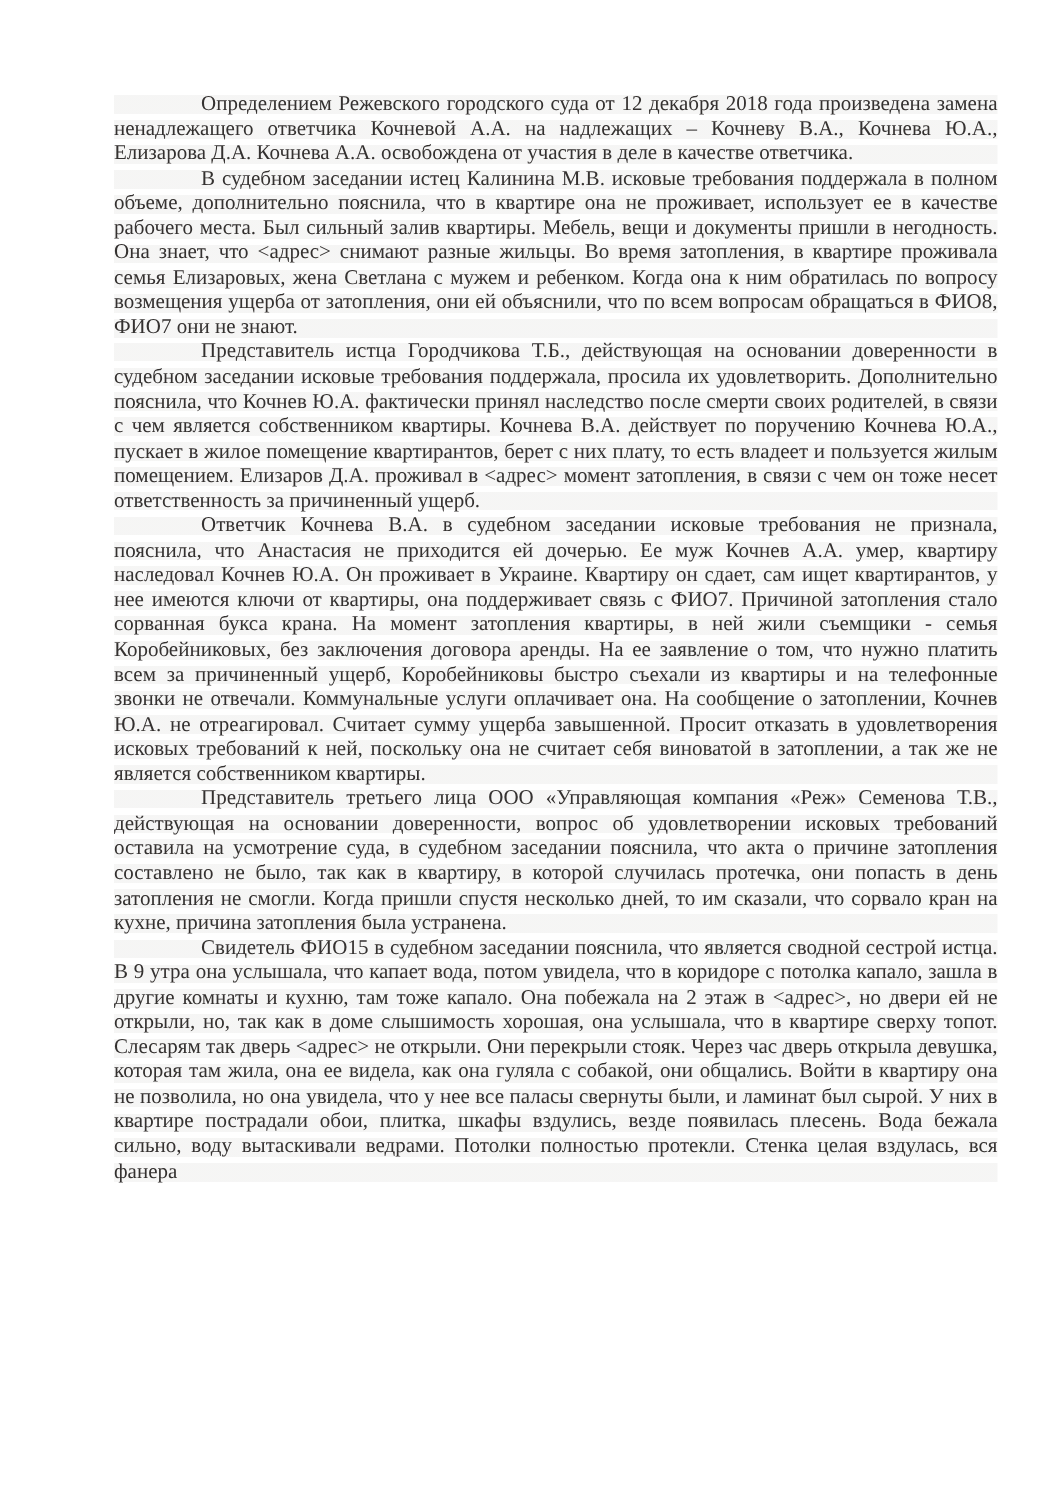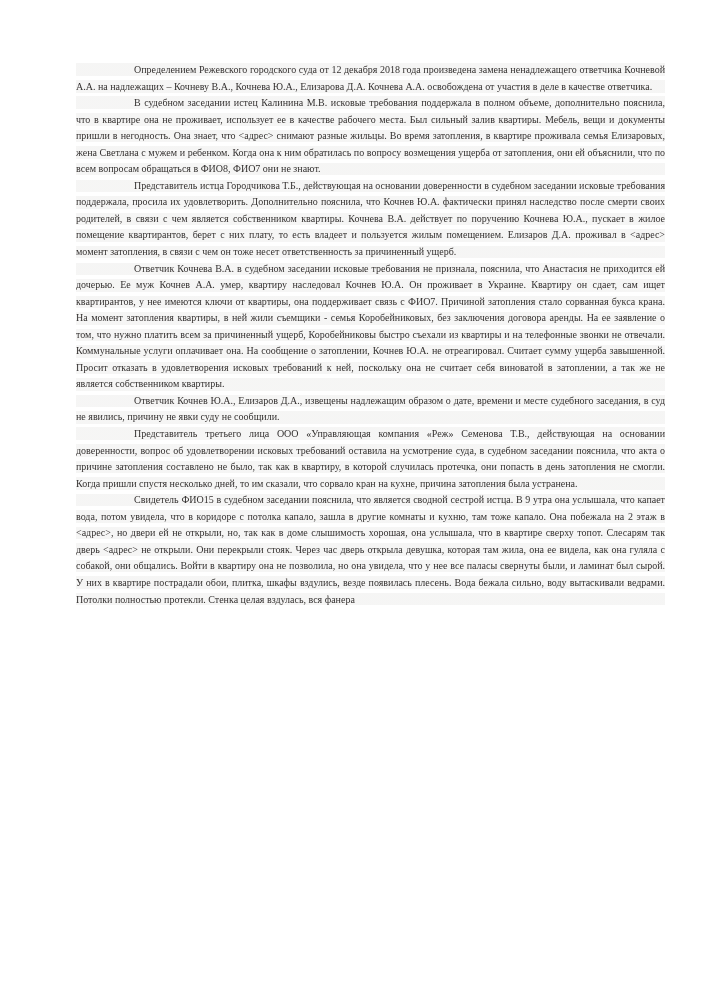--- a/index.html
+++ b/index.html
@@ -17,21 +17,21 @@
     width: 707px;
     height: 1000px;
     background: var(--paper, #ffffff);
   }
   .doc {
     position: absolute;
     left: 76px;
     top: 62px;
     width: 589px;
     font-family: "Liberation Serif", "DejaVu Serif", serif;
-    font-size: 10px;
+    font-size: 14px;
     line-height: 16.55px;
     color: var(--ink, #343130);
     text-align: justify;
     text-justify: inter-word;
   }
   .doc p {
     margin: 0;
     padding: 0;
     text-indent: 58px;
     
@@ -48,17 +48,16 @@
 </style>
 </head>
 <body>
 
 <div class="page">
   <div class="doc">
     <p>Определением Режевского городского суда от 12 декабря 2018 года произведена замена ненадлежащего ответчика Кочневой А.А. на надлежащих – Кочневу В.А., Кочнева Ю.А., Елизарова Д.А. Кочнева А.А. освобождена от участия в деле в качестве ответчика.</p>
     <p>В судебном заседании истец Калинина М.В. исковые требования поддержала в полном объеме, дополнительно пояснила, что в квартире она не проживает, использует ее в качестве рабочего места. Был сильный залив квартиры. Мебель, вещи и документы пришли в негодность. Она знает, что &lt;адрес&gt; снимают разные жильцы. Во время затопления, в квартире проживала семья Елизаровых, жена Светлана с мужем и ребенком. Когда она к ним обратилась по вопросу возмещения ущерба от затопления, они ей объяснили, что по всем вопросам обращаться в ФИО8, ФИО7 они не знают.</p>
     <p>Представитель истца Городчикова Т.Б., действующая на основании доверенности в судебном заседании исковые требования поддержала, просила их удовлетворить. Дополнительно пояснила, что Кочнев Ю.А. фактически принял наследство после смерти своих родителей, в связи с чем является собственником квартиры. Кочнева В.А. действует по поручению Кочнева Ю.А., пускает в жилое помещение квартирантов, берет с них плату, то есть владеет и пользуется жилым помещением. Елизаров Д.А. проживал в &lt;адрес&gt; момент затопления, в связи с чем он тоже несет ответственность за причиненный ущерб.</p>
     <p>Ответчик Кочнева В.А. в судебном заседании исковые требования не признала, пояснила, что Анастасия не приходится ей дочерью. Ее муж Кочнев А.А. умер, квартиру наследовал Кочнев Ю.А. Он проживает в Украине. Квартиру он сдает, сам ищет квартирантов, у нее имеются ключи от квартиры, она поддерживает связь с ФИО7. Причиной затопления стало сорванная букса крана. На момент затопления квартиры, в ней жили съемщики - семья Коробейниковых, без заключения договора аренды. На ее заявление о том, что нужно платить всем за причиненный ущерб, Коробейниковы быстро съехали из квартиры и на телефонные звонки не отвечали. Коммунальные услуги оплачивает она. На сообщение о затоплении, Кочнев Ю.А. не отреагировал. Считает сумму ущерба завышенной. Просит отказать в удовлетворения исковых требований к ней, поскольку она не считает себя виноватой в затоплении, а так же не является собственником квартиры.</p>
-    <p>Ответчик Кочнев Ю.А., Елизаров Д.А., извещены надлежащим образом о дате, времени и месте судебного заседания, в суд не явились, причину не явки суду не сообщили.</p>
     <p>Представитель третьего лица ООО «Управляющая компания «Реж» Семенова Т.В., действующая на основании доверенности, вопрос об удовлетворении исковых требований оставила на усмотрение суда, в судебном заседании пояснила, что акта о причине затопления составлено не было, так как в квартиру, в которой случилась протечка, они попасть в день затопления не смогли. Когда пришли спустя несколько дней, то им сказали, что сорвало кран на кухне, причина затопления была устранена.</p>
     <p>Свидетель ФИО15 в судебном заседании пояснила, что является сводной сестрой истца. В 9 утра она услышала, что капает вода, потом увидела, что в коридоре с потолка капало, зашла в другие комнаты и кухню, там тоже капало. Она побежала на 2 этаж в &lt;адрес&gt;, но двери ей не открыли, но, так как в доме слышимость хорошая, она услышала, что в квартире сверху топот. Слесарям так дверь &lt;адрес&gt; не открыли. Они перекрыли стояк. Через час дверь открыла девушка, которая там жила, она ее видела, как она гуляла с собакой, они общались. Войти в квартиру она не позволила, но она увидела, что у нее все паласы свернуты были, и ламинат был сырой. У них в квартире пострадали обои, плитка, шкафы вздулись, везде появилась плесень. Вода бежала сильно, воду вытаскивали ведрами. Потолки полностью протекли. Стенка целая вздулась, вся фанера</p>
   </div>
 </div>
 
 </body></html>

